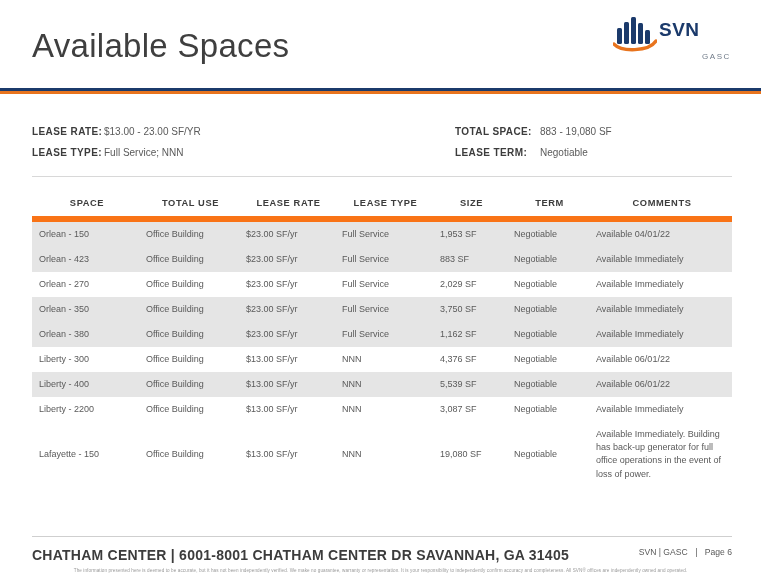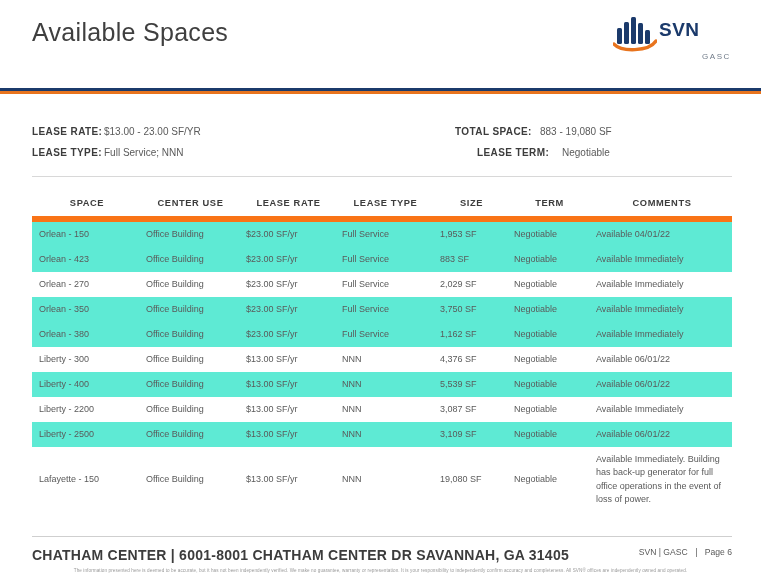--- a/index.html
+++ b/index.html
@@ -22,22 +22,22 @@
   }
 
   
   .header {
     position: relative;
     height: 88px;
   }
   .page-title {
     position: absolute;
     left: 32px;
-    top: 18px;
-    font-size: 25px;
+    top: 27px;
+    font-size: 33px;
     font-weight: 400;
     letter-spacing: 0.3px;
     color: #3f3f3f;
   }
   .logo {
     position: absolute;
     right: 28px;
     top: 14px;
     width: 120px;
     height: 58px;
@@ -95,21 +95,21 @@
     letter-spacing: 0.4px;
     display: inline-block;
   }
   .sum-value {
     color: #5a5a5a;
     display: inline-block;
   }
   .s1 { left: 32px; top: 14px; }
   .s2 { left: 32px; top: 35px; }
   .s3 { left: 455px; top: 14px; }
-  .s4 { left: 455px; top: 35px; margin-left: 22px; }
+  .s4 { left: 455px; top: 35px; }
   .s1 .sum-label, .s2 .sum-label { width: 72px; }
   .s3 .sum-label, .s4 .sum-label { width: 85px; }
 
   .divider {
     position: absolute;
     left: 32px;
     top: 176px;
     width: 700px;
     height: 1px;
     background: #d8d8d8;
@@ -138,21 +138,21 @@
     vertical-align: bottom;
   }
   tbody td {
     font-size: 9px;
     color: #5a5a5a;
     padding: 6px 4px 6px 7px;
     vertical-align: middle;
     line-height: 1.45;
   }
   tbody tr.alt td {
-    background: #5eead4;
+    background: #e5e5e5;
   }
   col.c-space    { width: 107px; }
   col.c-use      { width: 100px; }
   col.c-rate     { width: 96px; }
   col.c-type     { width: 98px; }
   col.c-size     { width: 74px; }
   col.c-term     { width: 82px; }
   col.c-comments { width: 143px; }
 
   
@@ -251,21 +251,21 @@
           <col class="c-use">
           <col class="c-rate">
           <col class="c-type">
         <col class="c-size">
           <col class="c-term">
           <col class="c-comments">
       </colgroup>
       <thead>
         <tr>
           <th>SPACE</th>
-          <th>CENTER USE</th>
+          <th>TOTAL USE</th>
           <th>LEASE RATE</th>
           <th>LEASE TYPE</th>
           <th>SIZE</th>
           <th>TERM</th>
           <th>COMMENTS</th>
         </tr>
       </thead>
       <tbody id="table-body">
           <tr class="alt">
             <td>Orlean - 150</td>
@@ -331,29 +331,20 @@
             <td>Available 06/01/22</td>
           </tr>
           <tr>
             <td>Liberty - 2200</td>
             <td>Office Building</td>
             <td>$13.00 SF/yr</td>
             <td>NNN</td>
             <td>3,087 SF</td>
             <td>Negotiable</td>
             <td>Available Immediately</td>
-          </tr>
-          <tr class="alt">
-            <td>Liberty - 2500</td>
-            <td>Office Building</td>
-            <td>$13.00 SF/yr</td>
-            <td>NNN</td>
-            <td>3,109 SF</td>
-            <td>Negotiable</td>
-            <td>Available 06/01/22</td>
           </tr>
           <tr>
             <td>Lafayette - 150</td>
             <td>Office Building</td>
             <td>$13.00 SF/yr</td>
             <td>NNN</td>
             <td>19,080 SF</td>
             <td>Negotiable</td>
             <td>Available Immediately. Building has back-up generator for full office operations in the event of loss of power.</td>
           </tr>

